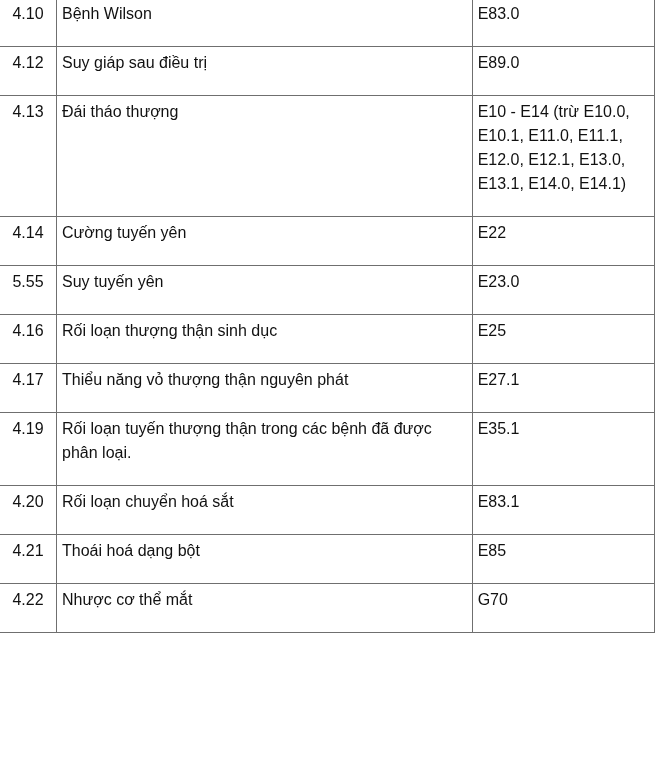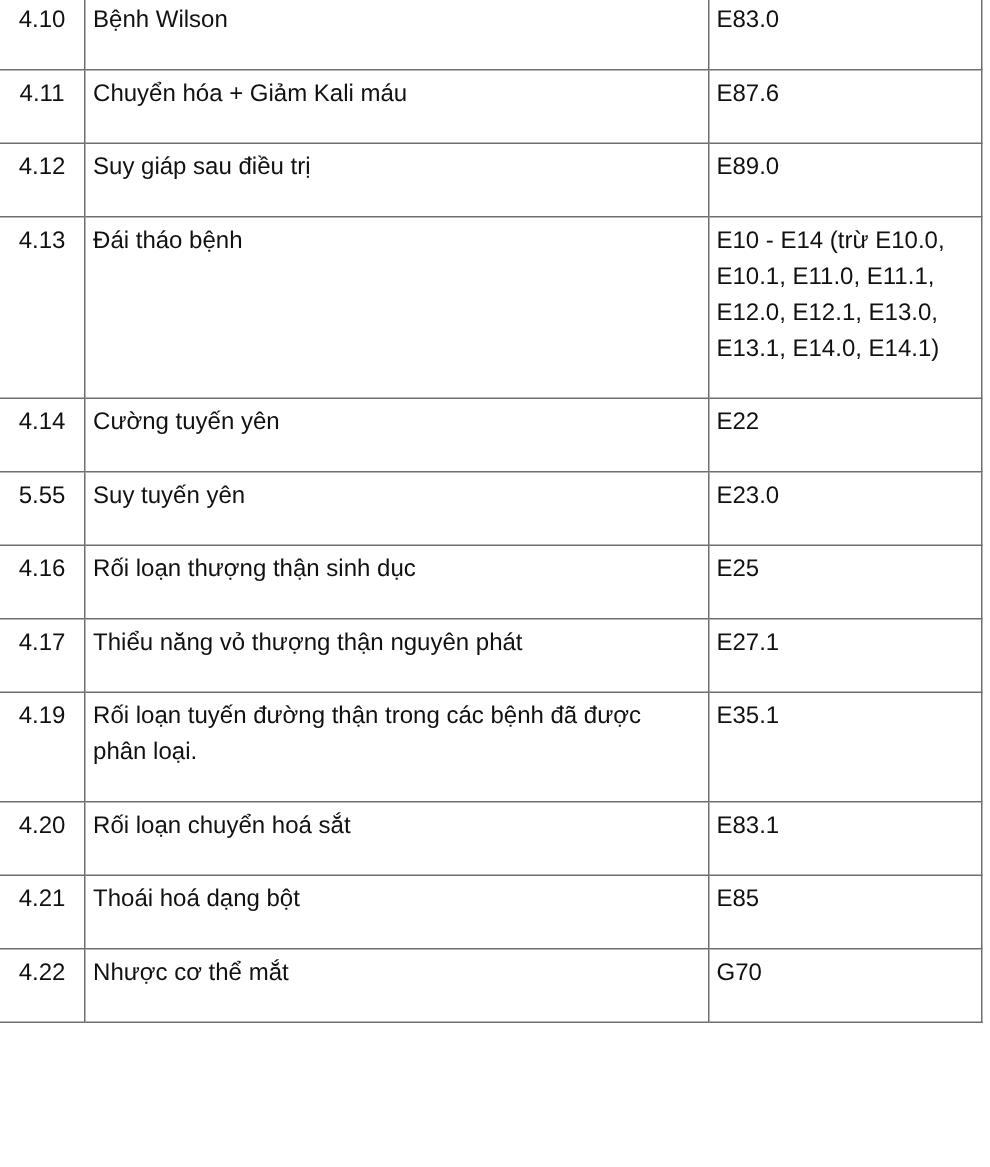--- a/index.html
+++ b/index.html
@@ -20,32 +20,27 @@
 <body>
 
 <table class="codes">
   <tbody>
     <tr>
       <td class="c-num">4.10</td>
       <td class="c-name">Bệnh Wilson</td>
       <td class="c-code">E83.0</td>
     </tr>
     <tr>
-      <td class="c-num">4.11</td>
-      <td class="c-name">Chuyển hóa + Giảm Kali máu</td>
-      <td class="c-code">E87.6</td>
-    </tr>
-    <tr>
       <td class="c-num">4.12</td>
       <td class="c-name">Suy giáp sau điều trị</td>
       <td class="c-code">E89.0</td>
     </tr>
     <tr>
       <td class="c-num">4.13</td>
-      <td class="c-name">Đái tháo bệnh</td>
+      <td class="c-name">Đái tháo thượng</td>
       <td class="c-code">E10 - E14 (trừ E10.0, E10.1, E11.0, E11.1, E12.0, E12.1, E13.0, E13.1, E14.0, E14.1)</td>
     </tr>
     <tr>
       <td class="c-num">4.14</td>
       <td class="c-name">Cường tuyến yên</td>
       <td class="c-code">E22</td>
     </tr>
     <tr>
       <td class="c-num">5.55</td>
       <td class="c-name">Suy tuyến yên</td>
@@ -56,21 +51,21 @@
       <td class="c-name">Rối loạn thượng thận sinh dục</td>
       <td class="c-code">E25</td>
     </tr>
     <tr>
       <td class="c-num">4.17</td>
       <td class="c-name">Thiểu năng vỏ thượng thận nguyên phát</td>
       <td class="c-code">E27.1</td>
     </tr>
     <tr>
       <td class="c-num">4.19</td>
-      <td class="c-name">Rối loạn tuyến đường thận trong các bệnh đã được phân loại.</td>
+      <td class="c-name">Rối loạn tuyến thượng thận trong các bệnh đã được phân loại.</td>
       <td class="c-code">E35.1</td>
     </tr>
     <tr>
       <td class="c-num">4.20</td>
       <td class="c-name">Rối loạn chuyển hoá sắt</td>
       <td class="c-code">E83.1</td>
     </tr>
     <tr>
       <td class="c-num">4.21</td>
       <td class="c-name">Thoái hoá dạng bột</td>

